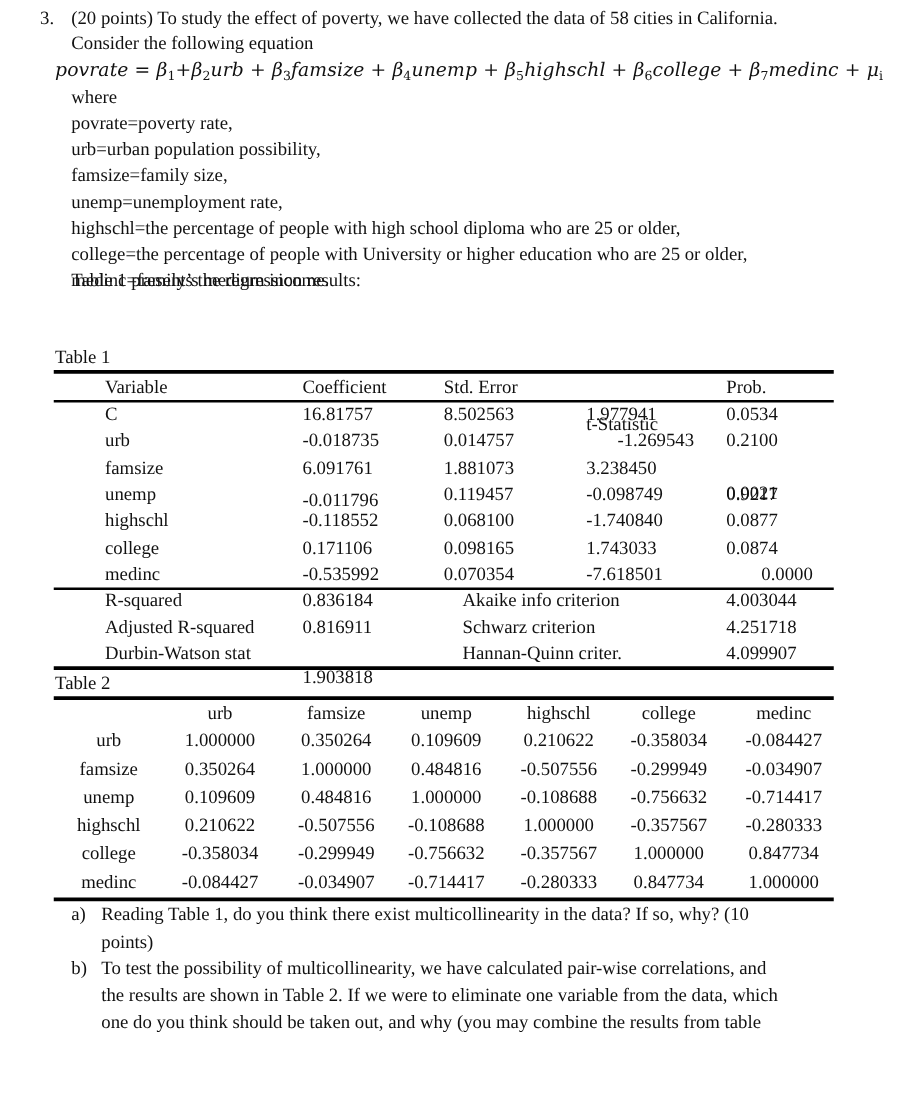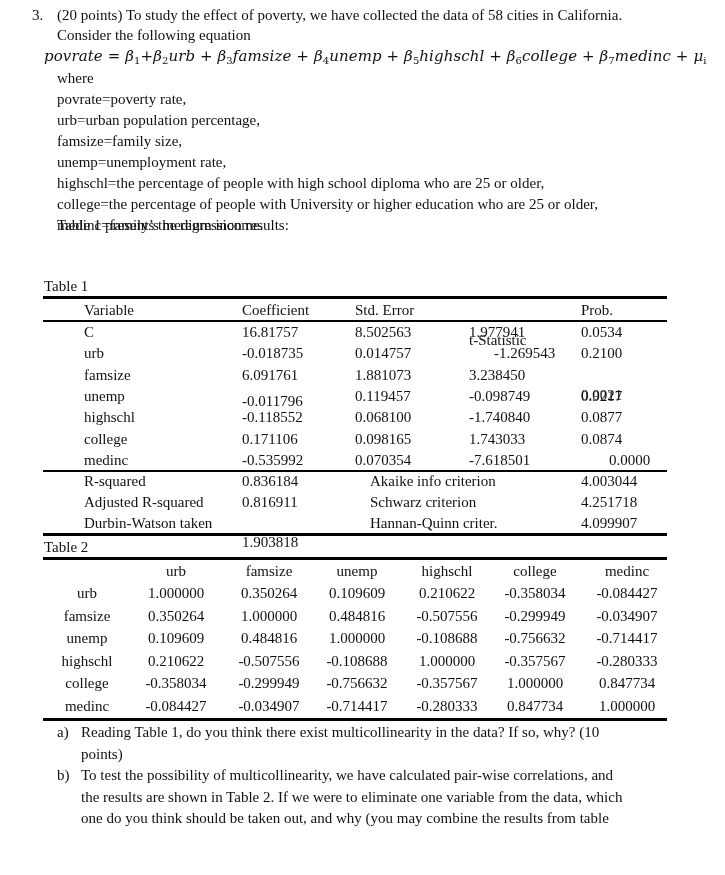--- a/index.html
+++ b/index.html
@@ -22,21 +22,21 @@
 
 <div class="abs" style="left:32px; top:5px;">3.</div>
 <div class="abs" style="left:57px; top:5px;">(20 points) To study the effect of poverty, we have collected the data of 58 cities in California.</div>
 <div class="abs" style="left:57px; top:25px;">Consider the following equation</div>
 
 <div class="abs math" style="left:44px; top:46px;" id="equation"><span>povrate</span><span> = </span><span><span>β</span><sub>1</sub></span><span>+</span><span><span>β</span><sub>2</sub><span>urb</span></span><span> + </span><span><span>β</span><sub>3</sub><span>famsize</span></span><span> + </span><span><span>β</span><sub>4</sub><span>unemp</span></span><span> + </span><span><span>β</span><sub>5</sub><span>highschl</span></span><span> + </span><span><span>β</span><sub>6</sub><span>college</span></span><span> + </span><span><span>β</span><sub>7</sub><span>medinc</span></span><span> + </span><span><span>μ</span><sub>i</sub></span></div>
 
 <div class="abs" style="left:57px; top:68px;">where</div>
 <div id="defs">
     <div class="abs" style="left:57px; top:89px;">povrate=poverty rate,</div>
-    <div class="abs" style="left:57px; top:110px;">urb=urban population percentage,</div>
+    <div class="abs" style="left:57px; top:110px;">urb=urban population possibility,</div>
     <div class="abs" style="left:57px; top:131px;">famsize=family size,</div>
     <div class="abs" style="left:57px; top:152px;">unemp=unemployment rate,</div>
     <div class="abs" style="left:57px; top:173px;">highschl=the percentage of people with high school diploma who are 25 or older,</div>
     <div class="abs" style="left:57px; top:194px;">college=the percentage of people with University or higher education who are 25 or older,</div>
     <div class="abs" style="left:57px; top:215px;">medinc=family’s medium income.</div>
   </div>
 <div class="abs" style="left:57px; top:215px;">Table 1 presents the regression results:</div>
 
 <div class="abs" style="left:44px; top:276px;">Table 1</div>
 <div class="rule thick" style="top:296px;"></div>
@@ -107,21 +107,21 @@
       <div class="cell" style="left:370px; top:471px;">Akaike info criterion</div>
       <div class="cell" style="left:581px; top:471px;">4.003044</div>
     </div>
     <div>
       <div class="cell" style="left:84px; top:492px;">Adjusted R-squared</div>
       <div class="cell" style="left:242px; top:492px;text-align:center;">0.816911</div>
       <div class="cell" style="left:370px; top:492px;">Schwarz criterion</div>
       <div class="cell" style="left:581px; top:492px;">4.251718</div>
     </div>
     <div>
-      <div class="cell" style="left:84px; top:513px;">Durbin-Watson taken</div>
+      <div class="cell" style="left:84px; top:513px;">Durbin-Watson stat</div>
       <div class="cell" style="left:242px; top:513px;margin-top:19px;">1.903818</div>
       <div class="cell" style="left:370px; top:513px;">Hannan-Quinn criter.</div>
       <div class="cell" style="left:581px; top:513px;">4.099907</div>
     </div>
   </div>
 <div class="rule thick" style="top:533px;"></div>
 
 <div class="abs" style="left:44px; top:537px;">Table 2</div>
 <div class="rule thick" style="top:557px;"></div>
 <div id="t2head">

